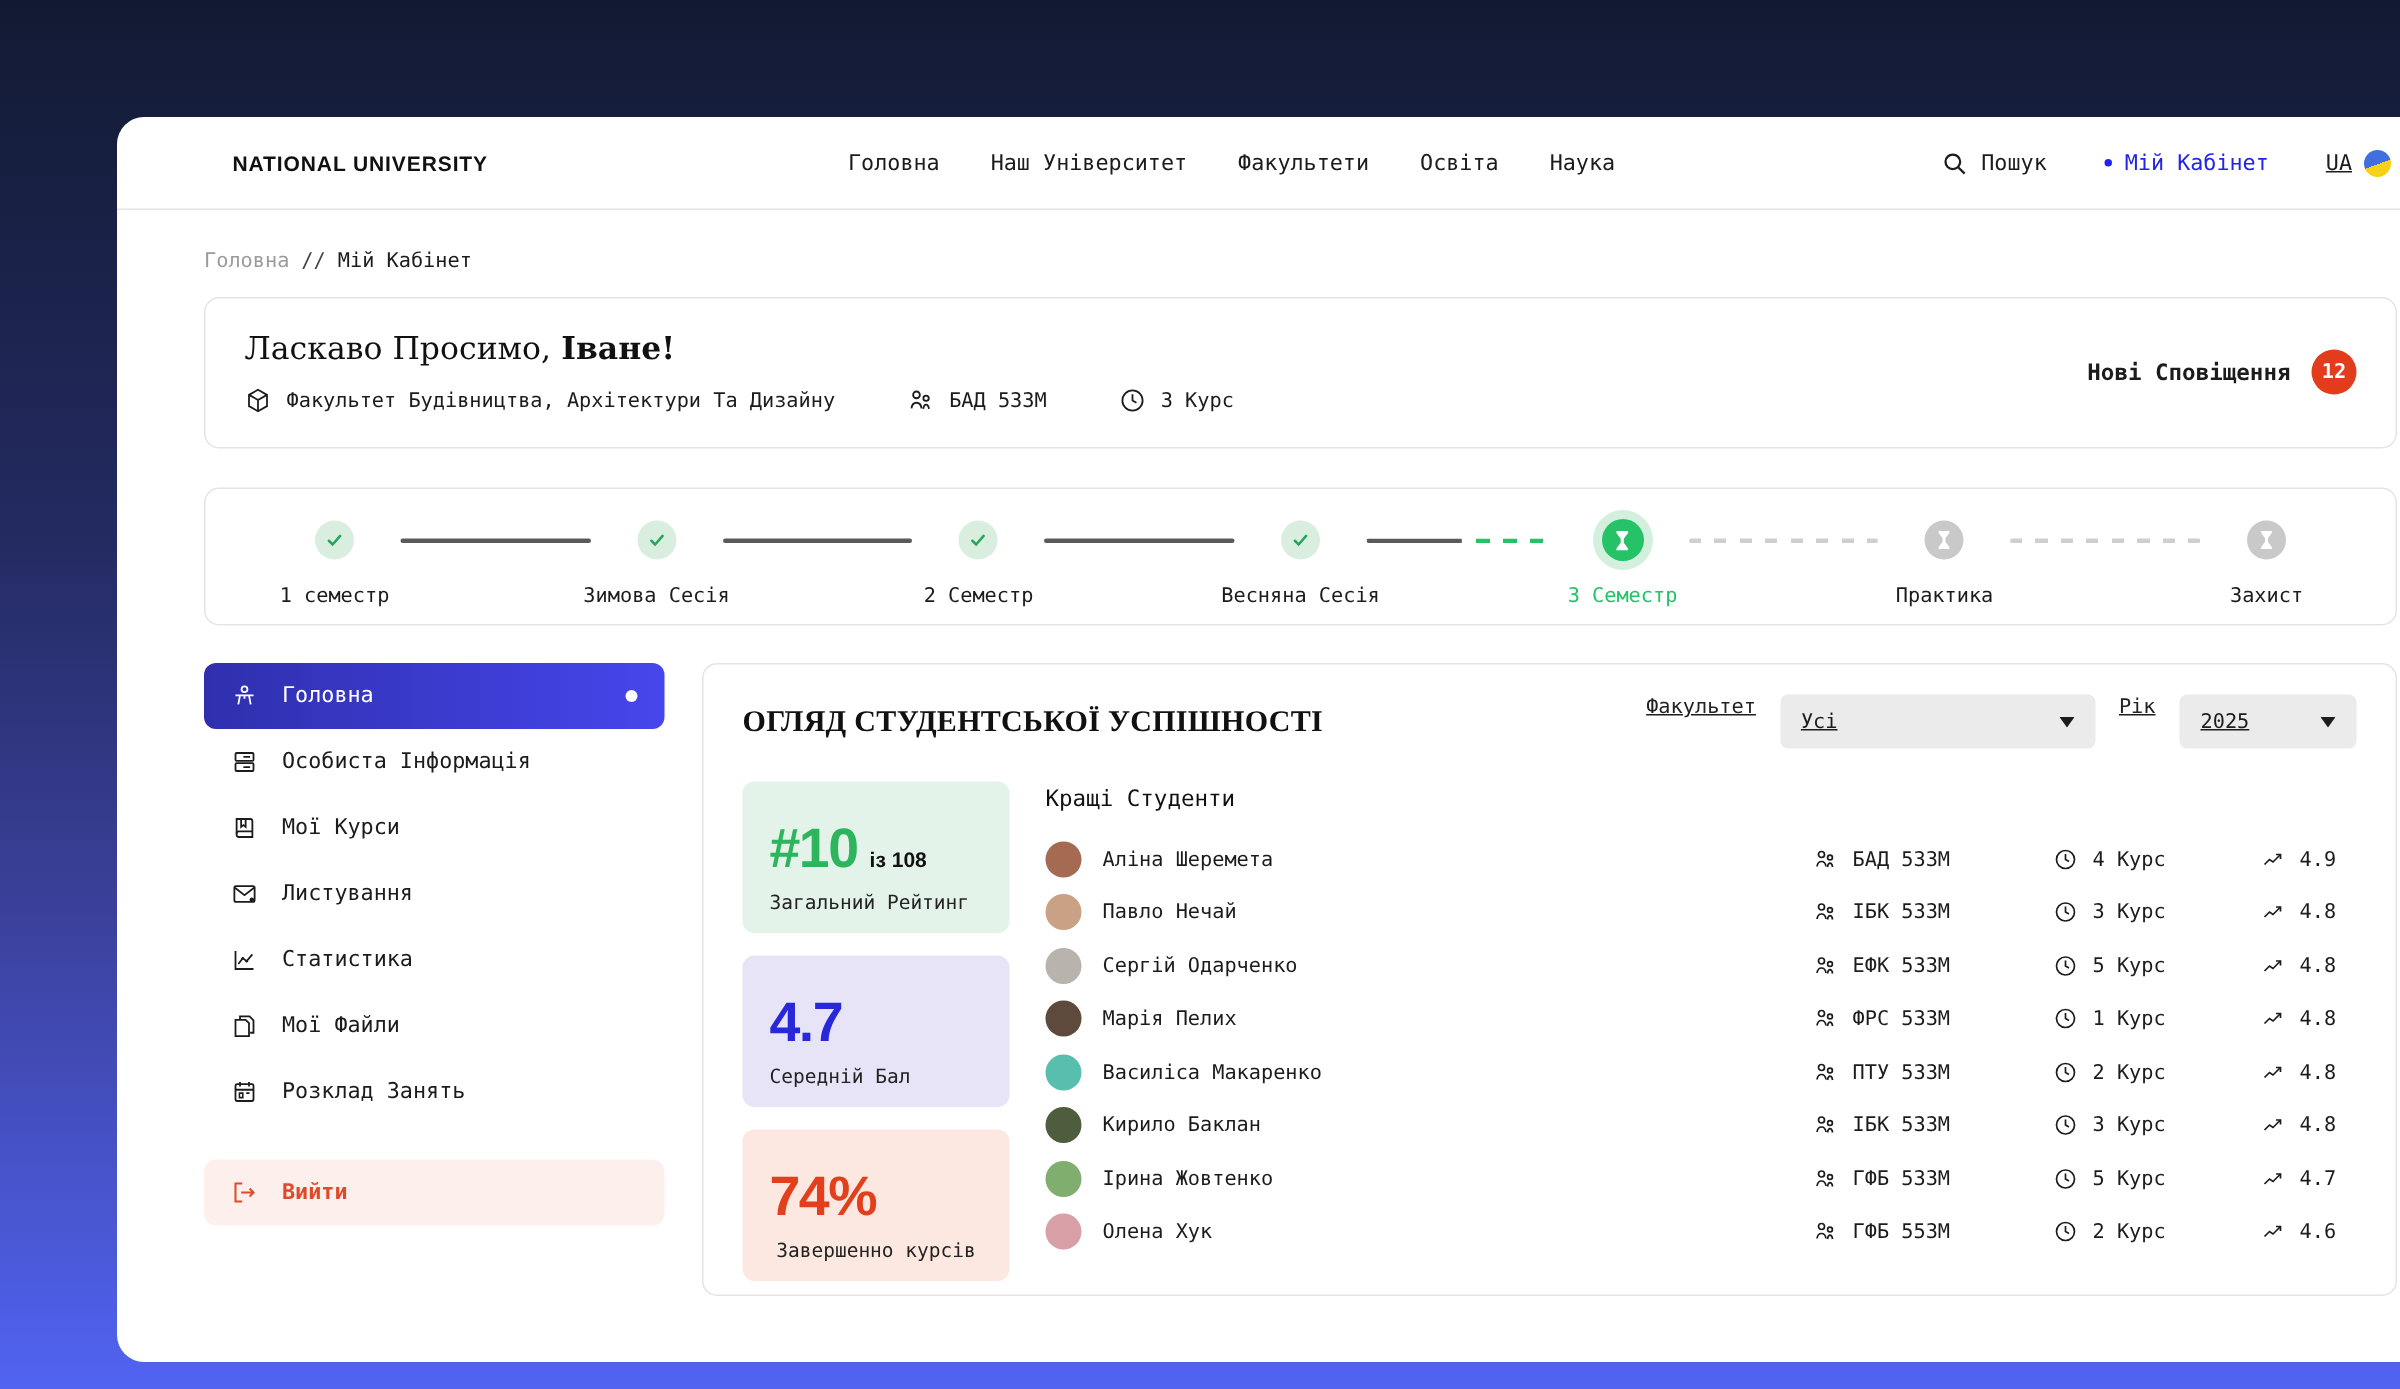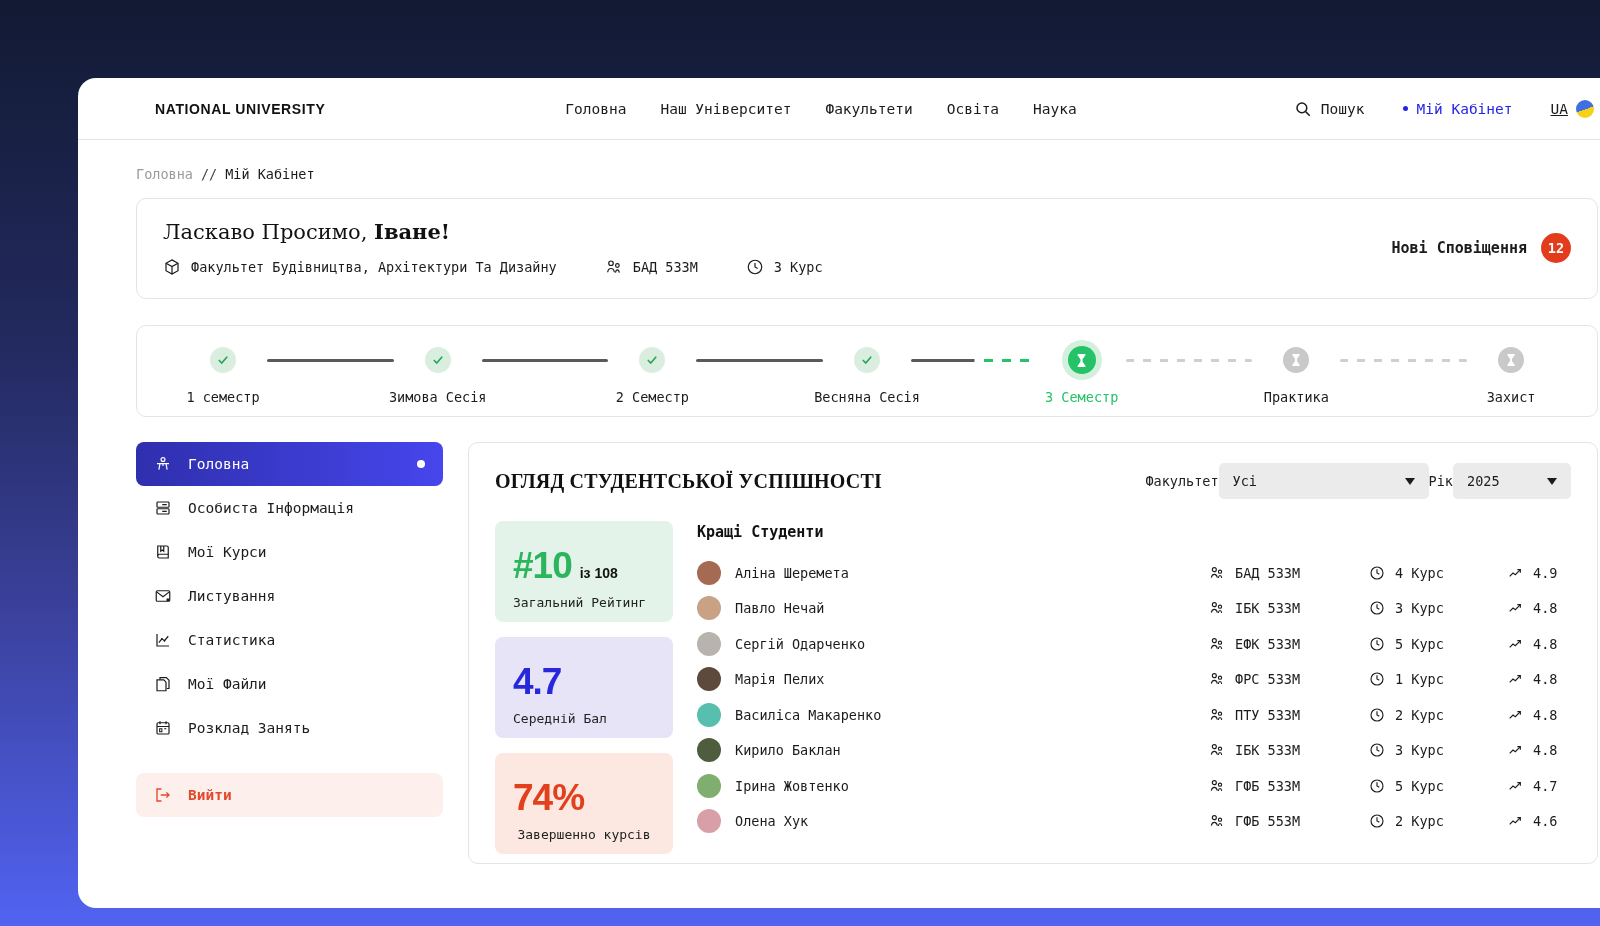--- a/index.html
+++ b/index.html
@@ -56,36 +56,36 @@
   .sidebar { width:307px; flex:none; }
   .side-item { height:44px; border-radius:8px; display:flex; align-items:center; gap:16px; padding:0 18px; font-size:14.5px; cursor:pointer; }
   .side-item svg { flex:none; }
   .side-item.active { background:linear-gradient(90deg,#2f2fae,#4646ec); color:#fff; }
   .active-dot { margin-left:auto; width:8px; height:8px; border-radius:50%; background:#fff; }
   .side-logout { margin-top:23px; background:#fdf0ec; color:#e2492b; font-weight:bold; }
   
   .main-panel { flex:1; border:1px solid #e4e4e4; border-radius:10px; padding:20px 26px; height:422px; }
   .panel-head { display:flex; align-items:center; }
   .panel-title { font-family:"Liberation Serif", serif; font-weight:700; font-size:20px; letter-spacing:.2px; color:#111; }
-  .filters { margin-left:auto; display:flex; align-items:center; gap:0; font-size:13.5px; }
+  .filters { margin-left:auto; display:flex; align-items:flex-start; gap:16px; font-size:13.5px;text-decoration:underline; }
   .filter-label { color:#222; }
   .select { background:#ebebeb; border-radius:5px; height:36px; display:flex; align-items:center; justify-content:space-between; padding:0 14px; cursor:pointer; font-size:13.5px; }
   .select.w-faculty { width:210px; }
   .select.w-year { width:118px; }
   .panel-body { display:flex; gap:24px; margin-top:22px; }
   .stats-col { width:178px; flex:none; display:flex; flex-direction:column; gap:15px; }
   .stat-card { border-radius:8px; height:101px; padding:26px 18px; }
   .stat-green { background:#e4f3ea; } .stat-green .stat-num { color:#2db55d; }
   .stat-violet { background:#e7e4f7; } .stat-violet .stat-num { color:#2828da; }
   .stat-red { background:#fce8e1;text-align:center; } .stat-red .stat-num { color:#e2401c; }
   .stat-num { font-family:"Liberation Sans", sans-serif; font-weight:900; font-size:37px; line-height:1.05; letter-spacing:-1px; display:flex; align-items:baseline; gap:8px; }
   .stat-suffix { font-family:"Liberation Sans", sans-serif; font-weight:700; font-size:14px; color:#111; letter-spacing:0; }
   .stat-label { margin-top:9px; font-size:13px; color:#222; }
   .students { flex:1; padding-top:2px; }
-  .students-title { font-weight:bold; font-size:15px; color:#111; }
+  .students-title { font-weight:normal; font-size:15px; color:#111; }
   .student-rows { margin-top:14px; }
   .student-row { display:flex; align-items:center; height:35.5px; font-size:13.5px; cursor:pointer; }
   .avatar { width:24px; height:24px; border-radius:50%; margin-right:14px; flex:none; }
   .s-name { flex:1; }
   .s-col { display:flex; align-items:center; gap:10px; white-space:nowrap; }
   .col-group { width:160px; }
   .col-course { width:138px; }
   .col-rating { width:64px; }
   .icon { display:inline-flex; }
 </style>

